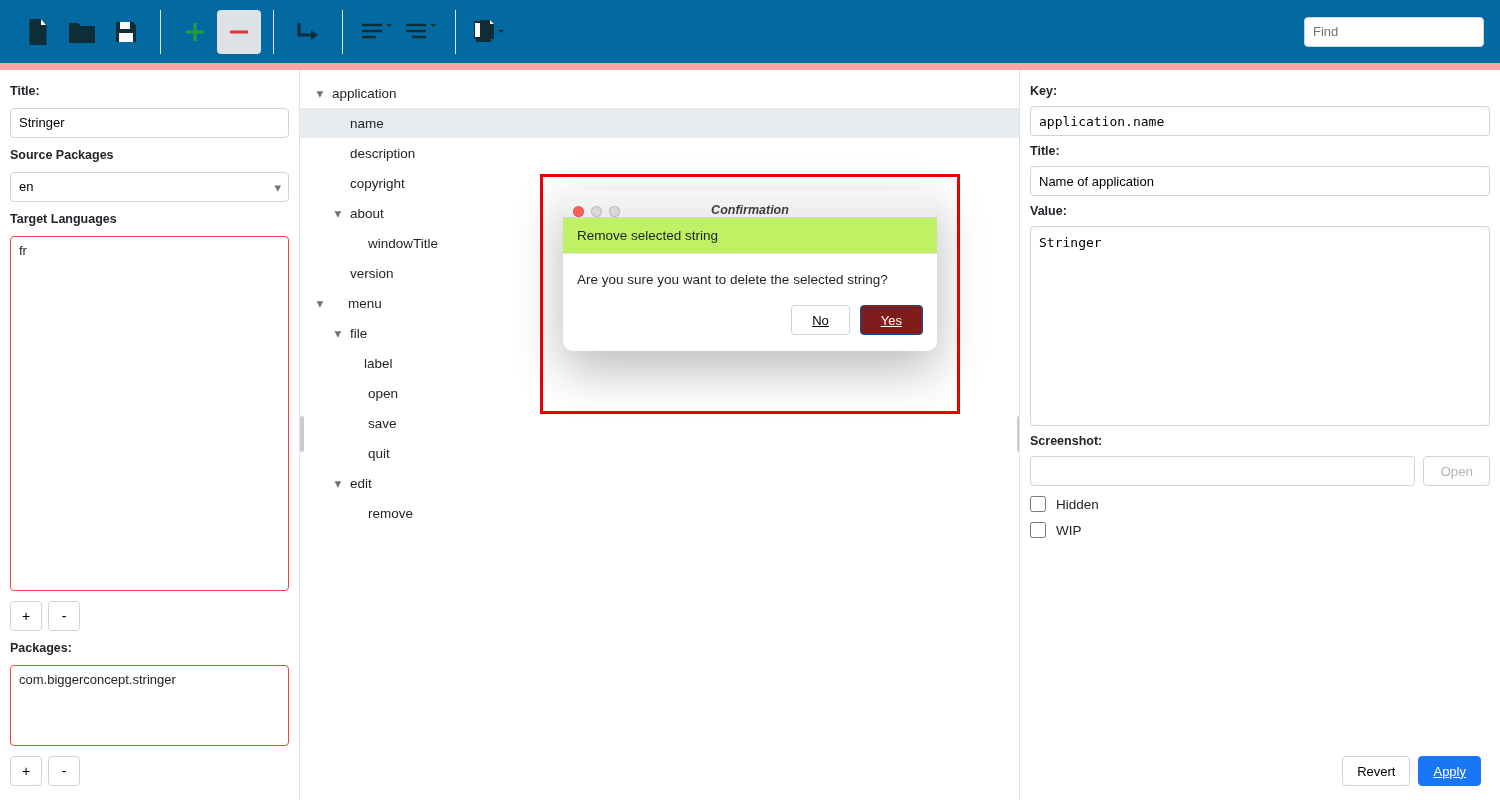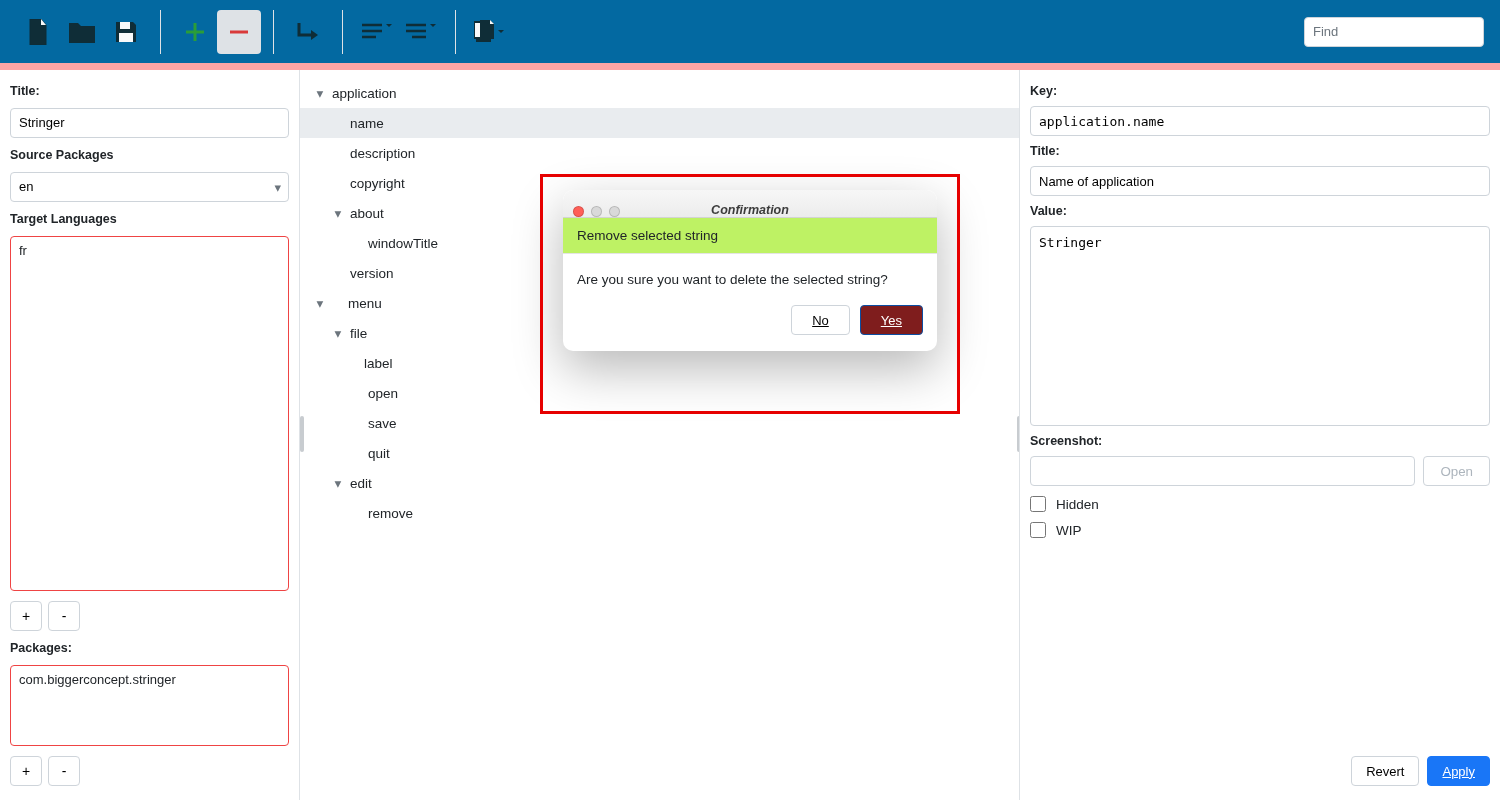--- a/index.html
+++ b/index.html
@@ -34,21 +34,21 @@
 
 .right-panel { width: 480px; padding: 14px 10px; display: flex; flex-direction: column; gap: 8px; position: relative; }
 .textarea-input { width: 100%; height: 200px; border: 1px solid #ced4da; border-radius: 4px; padding: 8px; font-size: 13px; font-family: Menlo, Monaco, Consolas, monospace; resize: none; }
 .mono-input { font-family: Menlo, Monaco, Consolas, monospace; }
 .screenshot-row { display: flex; gap: 8px; }
 .screenshot-input { flex: 1; height: 30px; border: 1px solid #ced4da; border-radius: 4px; padding: 0 8px; }
 .open-btn { height: 30px; padding: 0 16px; border: 1px solid #ced4da; border-radius: 4px; background: #fff; color: #adb5bd; cursor: default; }
 .checkbox-row { display: flex; align-items: center; gap: 10px; font-size: 13.5px; margin-top: 2px; }
 .checkbox-row input { width: 16px; height: 16px; }
 
-.bottom-actions { position: absolute; bottom: 14px; right: 10px; display: flex; gap: 8px; }
+.bottom-actions { position: absolute; bottom: 14px; right: 19px; display: flex; gap: 8px; }
 .action-btn { height: 30px; padding: 0 14px; border: 1px solid #ced4da; border-radius: 4px; background: #fff; cursor: pointer; font-size: 13px; }
 .action-btn.primary { background: #1976f7; color: #fff; border-color: #1976f7; text-decoration: underline; }
 
 .dialog-highlight { position: absolute; left: 240px; top: 104px; width: 420px; height: 240px; border: 3px solid #e60000; pointer-events: none; z-index: 50; }
 .dialog { position: absolute; left: 263px; top: 120px; width: 374px; background: #fff; border-radius: 10px; box-shadow: 0 18px 50px rgba(0,0,0,0.28); z-index: 40; overflow: hidden; }
 .titlebar { height: 28px; background: linear-gradient(#f7f7f7, #ececec); border-bottom: 1px solid #d3d3d3; display: flex; align-items: flex-end; position: relative; border-top-left-radius: 10px; border-top-right-radius: 10px; font-style: italic; }
 .traffic { display: flex; gap: 7px; margin-left: 10px; }
 .dot { width: 11px; height: 11px; border-radius: 50%; border: 0.5px solid rgba(0,0,0,0.15); }
 .dot.red { background: #ff5f57; }
 .dot.gray { background: #d9d9d9; }

